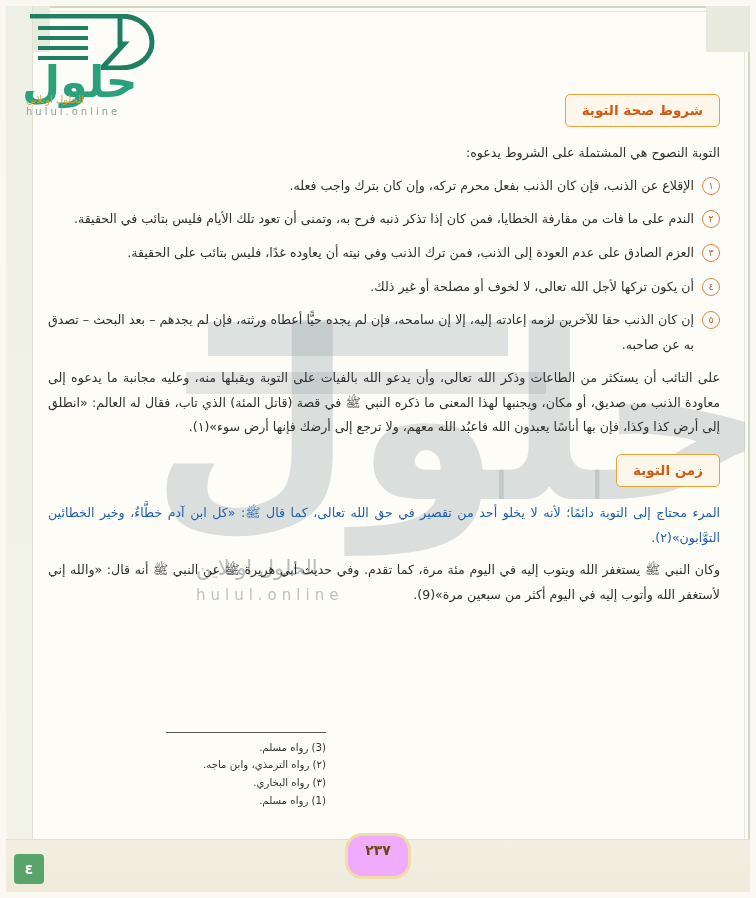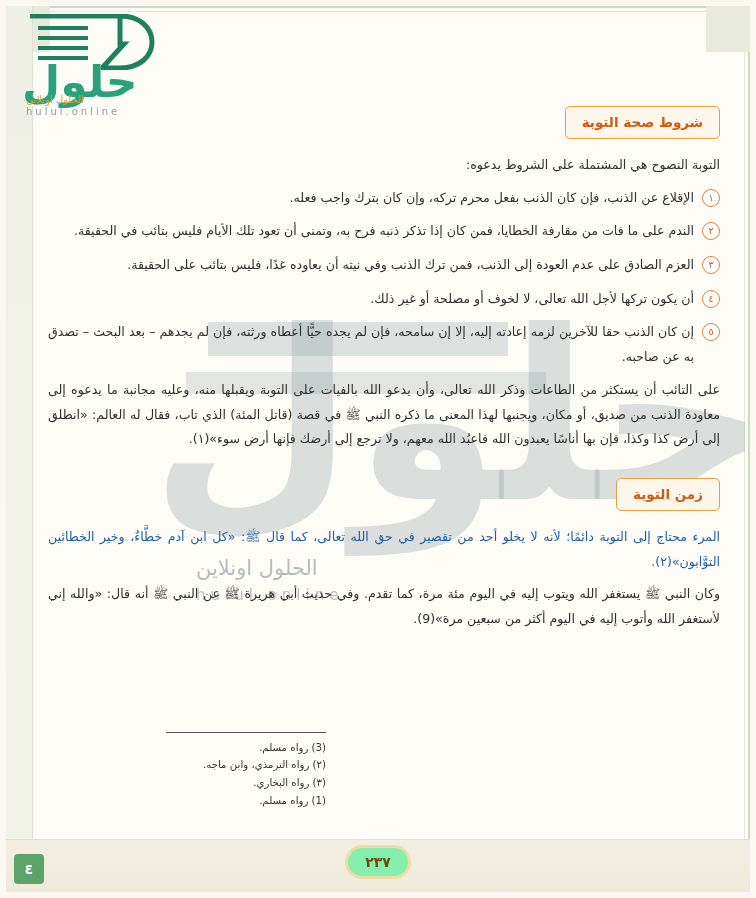--- a/index.html
+++ b/index.html
@@ -76,21 +76,21 @@
   }
 
   .section-head{
     display:inline-block;
     border:1px solid #e9a23b;
     border-radius:5px;
     padding:2px 16px 3px 16px;
     color:#d05c14;
     font-size:13.5px;font-weight:bold;
     background:#fdf6ea;
-    margin:18px 0 8px 0;
+    margin:6px 0 8px 0;
   }
   .head-row{text-align:right;}
 
   p.para{margin:6px 0 8px 0;text-align:justify;}
 
   ul.numlist{list-style:none;margin:4px 0 6px 0;padding:0;}
   ul.numlist li{
     position:relative;
     padding-right:26px;
     margin-bottom:9px;
@@ -142,22 +142,22 @@
     direction:rtl;text-align:right;
     font-size:10.2px;color:#333;line-height:1.75;
   }
   .fn-rule{
     width:160px;height:1px;background:#555;margin:0 0 6px auto;
   }
 
   
   .pagenum{
     position:absolute;bottom:22px;left:50%;transform:translateX(-50%);
-    width:60px;height:28px;border-radius:14px;
-    background:#86efac;color:#6b4a10;
+    width:60px;height:40px;border-radius:14px;
+    background:#f0abfc;color:#6b4a10;
     font-size:14px;font-weight:bold;text-align:center;line-height:28px;
     box-shadow:0 0 0 3px #f0dca9;
   }
   .footer-icon{
     position:absolute;left:14px;bottom:14px;
     width:30px;height:30px;border-radius:4px;
     background:#5aa36b;color:#fff;font-size:15px;
     text-align:center;line-height:30px;font-weight:bold;
   }
   .bottom-band{

